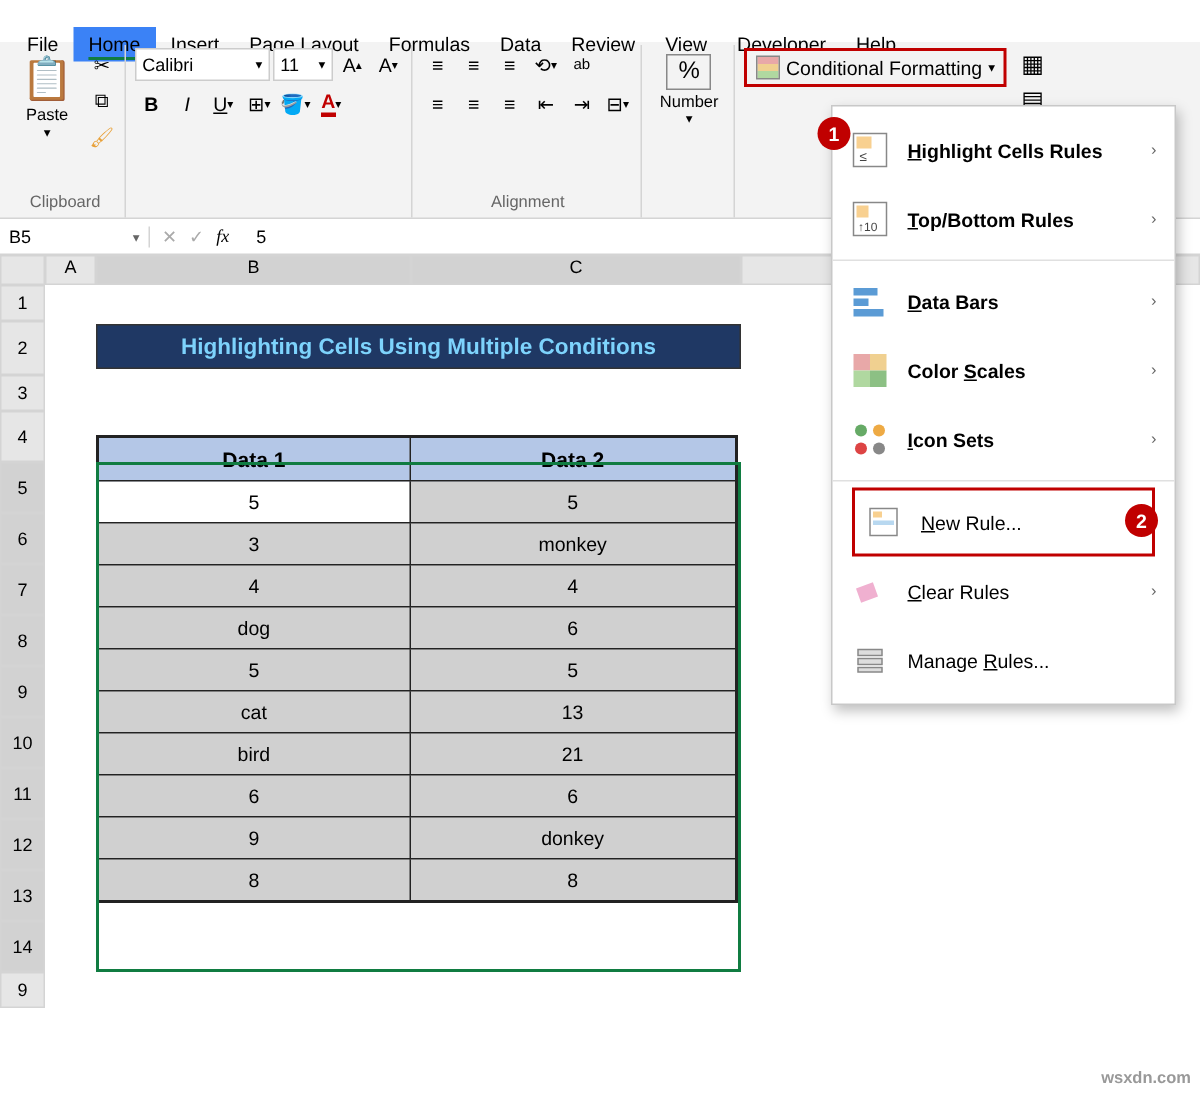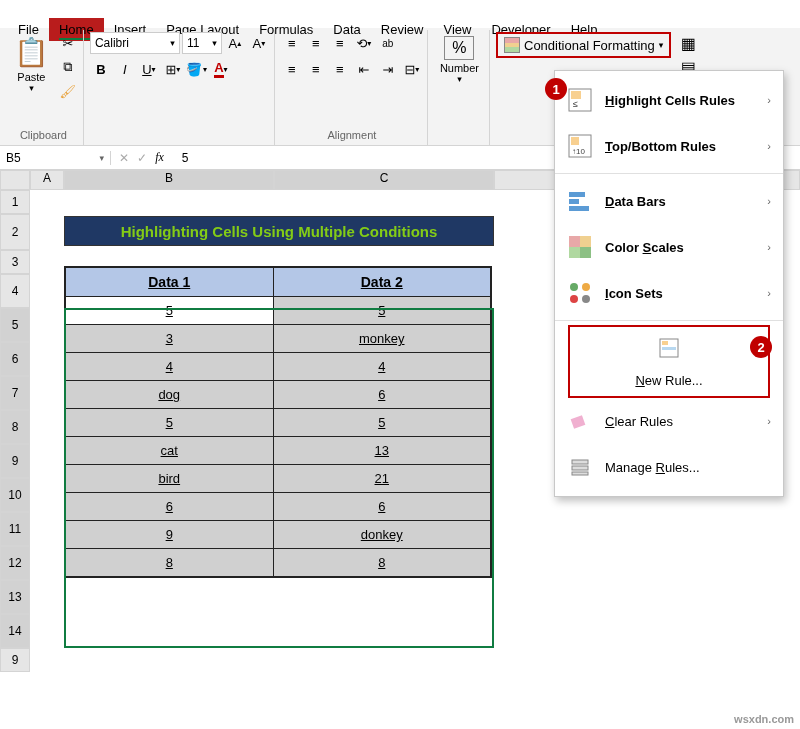--- a/index.html
+++ b/index.html
@@ -1,65 +1,65 @@
 <!DOCTYPE html>
 <html><head>
 <meta charset="utf-8">
 <style>
 * { box-sizing: border-box; margin: 0; padding: 0; font-family: 'Segoe UI', Tahoma, sans-serif; }
 body { background: #fff; width: 800px; height: 729px; overflow: hidden; position: relative; }
 
 
 .menubar { display: flex; background: #fff; height: 28px; align-items: center; padding-left: 8px; font-size: 13px; }
 .menubar .item { padding: 4px 10px; cursor: pointer; margin-top: 30px; }
-.menubar .item.active { background: #b91c1c; }
+.menubar .item.active { background: #3b82f6; }
 
 
 .ribbon { display: flex; background: #f3f3f3; height: 118px; border-bottom: 1px solid #d4d4d4; padding: 2px 4px 0 4px; gap: 2px; }
 .group { display: flex; flex-direction: column; border-right: 1px solid #d4d4d4; padding: 2px 4px; }
 .group-body { flex: 1; display: flex; gap: 2px; align-items: flex-start; }
 .group-label { text-align: center; font-size: 11px; color: #666; padding: 2px 0; }
 .bigbtn { display: flex; flex-direction: column; align-items: center; font-size: 11px; padding: 4px 6px; }
 .bigbtn .ico { font-size: 28px; margin-bottom: 2px; }
 .col { display: flex; flex-direction: column; gap: 2px; }
 .row { display: flex; gap: 2px; align-items: center; }
 .sbtn { width: 22px; height: 22px; display: flex; align-items: center; justify-content: center; font-size: 13px; }
 .fontbox { border: 1px solid #ccc; background: #fff; height: 22px; font-size: 12px; padding: 0 4px; display: flex; align-items: center; }
 .cfbtn { border: 2px solid #c00000; background: #f3f3f3; padding: 3px 6px; display: flex; align-items: center; gap: 4px; font-size: 13px; height: 26px; }
 .cficon { width:16px; height:16px; background: linear-gradient(#e8a8a8 33%, #f0d090 33% 66%, #b0d8a0 66%); border:1px solid #888; }
 
 
 .fbar { display: flex; height: 24px; border-bottom: 1px solid #d4d4d4; align-items: center; background:#fff; }
-.namebox { width: 111px; border-right: 1px solid #d4d4d4; padding:0 6px; font-size:12px; display:flex; align-items:center; justify-content:space-between; }
+.namebox { width: 100px; border-right: 1px solid #d4d4d4; padding:0 6px; font-size:12px; display:flex; align-items:center; justify-content:space-between; }
 .fxarea { display:flex; align-items:center; gap:8px; padding-left:8px; font-size:12px; }
 .fx { font-style: italic; font-family: 'Times New Roman', serif;}
 
 
 .gridwrap { position: relative; }
 .colheads { display:flex; height:20px; background:#e6e6e6; font-size:12px; }
 .rowhead { width:30px; text-align:center; border:1px solid #d4d4d4; background:#e6e6e6; font-size:12px; display:flex; align-items:center; justify-content:center; }
 .ch { border:1px solid #d4d4d4; text-align:center; }
 .ch.sel { background:#d2d2d2; }
 .gridbody { display:flex; }
 .rowheads { display:flex; flex-direction:column; }
 .cells { position:relative; flex:1; }
-.title-band { position:absolute; left:34px; top:40px; width:430px; height:30px; background:#1f3864; color:#84cc16; font-weight:bold; font-size:15px; display:flex; align-items:center; justify-content:center; border:1px solid #333; }
+.title-band { position:absolute; left:34px; top:40px; width:430px; height:30px; background:#1f3864; color:#7dd3fc; font-weight:bold; font-size:15px; display:flex; align-items:center; justify-content:center; border:1px solid #333; }
 .table { position:absolute; left:34px; top:108px; border:2px solid #222; }
 .table th { background:#b4c7e7; border:1px solid #222; padding:6px 0; font-size:14px; }
 .table td { background:#d0d0d0; border:1px solid #222; text-align:center; padding:6px 0; font-size:13px; }
 .table td.white { background:#fff; }
 .selbox { position:absolute; border:2px solid #107c41; pointer-events:none; }
 
 
 .ddmenu { position:absolute; right:16px; top:70px; width:230px; background:#fff; border:1px solid #c8c8c8; box-shadow:2px 4px 8px rgba(0,0,0,.25); padding:6px 0; z-index:50; }
 .dditem { display:flex; align-items:center; gap:12px; padding:10px 12px; font-size:13px; }
 .dditem .arrow { margin-left:auto; color:#666; font-size:11px; }
 .dditem .txt u { text-decoration: underline; }
 .ddicon { width:26px; height:26px; display:flex; align-items:center; justify-content:center; flex-shrink:0; }
-.dditem.redbox { border:2px solid #c00000; margin:0 13px; padding:8px 6px;flex-direction:column; }
+.dditem.redbox { border:2px solid #c00000; margin:0 13px; padding:8px 6px; }
 .sep { height:1px; background:#e0e0e0; margin:4px 0; }
 
 
 .circ { position:absolute; width:22px; height:22px; border-radius:50%; background:#c00000; color:#fff; font-size:13px; font-weight:bold; display:flex; align-items:center; justify-content:center; z-index:60; }
 
 
 svg { display:block; }
 
 .watermark { position:absolute; bottom:4px; right:6px; font-size:11px; color:#999; font-family: Arial; font-weight: bold; }
 </style>
@@ -236,21 +236,21 @@
       <div class="rowhead" style="height:34px;background:#d2d2d2;">11</div>
       <div class="rowhead" style="height:34px;background:#d2d2d2;">12</div>
       <div class="rowhead" style="height:34px;background:#d2d2d2;">13</div>
       <div class="rowhead" style="height:34px;background:#d2d2d2;">14</div>
       <div class="rowhead" style="height:24px;">9</div>
     </div>
     <div class="cells">
 
       <div class="title-band" style="top:26px;">Highlighting Cells Using Multiple Conditions</div>
 
-      <table class="table" style="top:76px;border-collapse:collapse;text-decoration:underline;">
+      <table class="table" style="top:100px;border-collapse:collapse;">
         <tbody>
             <tr>
           <th style="width:208px;">Data 1</th>
           <th style="width:218px;">Data 2</th>
         </tr>
         <tr>
               <td class="white">5</td>
               <td>5</td>
             </tr>
         <tr>

